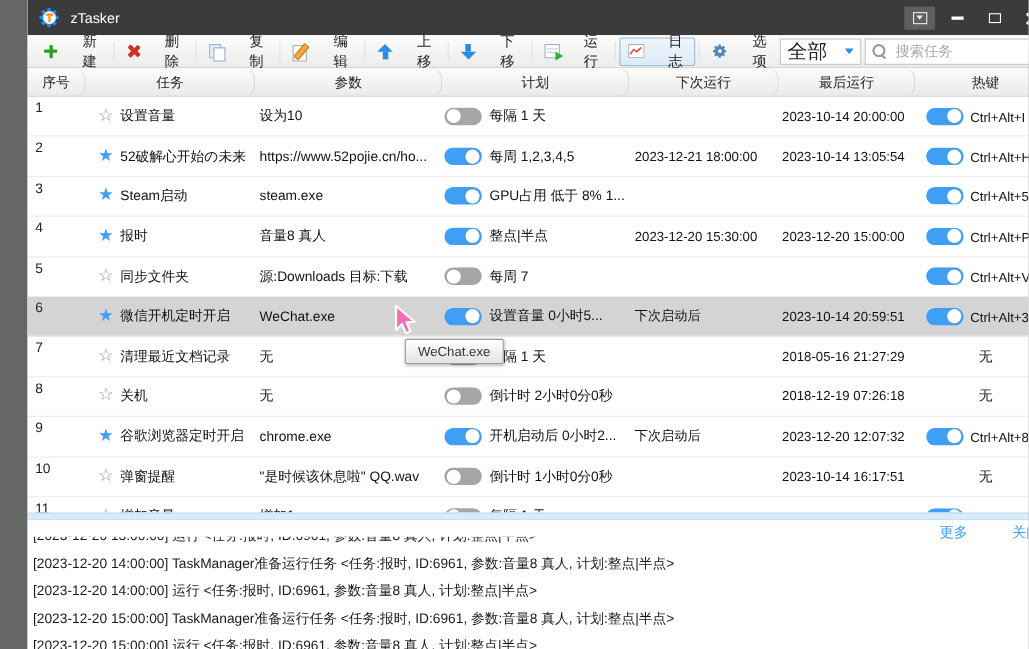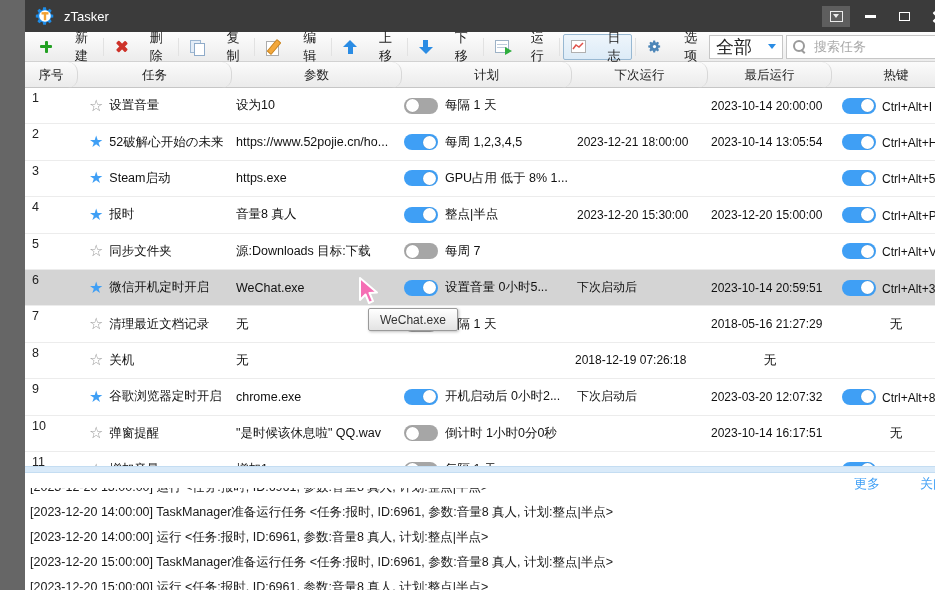--- a/index.html
+++ b/index.html
@@ -257,21 +257,21 @@
           </div>
           <span>Ctrl+Alt+H</span>
         </div>
       </div>
       <div class="row grid-cols">
         <div class="c-num">3</div>
         <div class="c-task">
           <span class="star on">★</span>
           <span>Steam启动</span>
         </div>
-        <div class="c-param">https.exe</div>
+        <div class="c-param">steam.exe</div>
         <div class="c-plan">
           <div class="tog on">
             <span class="knob"></span>
           </div>
           <span>GPU占用 低于 8% 1...</span>
         </div>
         <div class="c-next"></div>
         <div class="c-last"></div>
         <div class="c-hot">
           <div class="tog on">
@@ -365,41 +365,47 @@
           <span>无</span>
         </div>
       </div>
       <div class="row grid-cols">
         <div class="c-num">8</div>
         <div class="c-task">
           <span class="star off">☆</span>
           <span>关机</span>
         </div>
         <div class="c-param">无</div>
+        <div class="c-plan">
+          <div class="tog off">
+            <span class="knob"></span>
+          </div>
+          <span>倒计时 2小时0分0秒</span>
+        </div>
         <div class="c-next"></div>
         <div class="c-last">2018-12-19 07:26:18</div>
         <div class="c-hot none">
           <span>无</span>
         </div>
       </div>
       <div class="row grid-cols">
         <div class="c-num">9</div>
         <div class="c-task">
           <span class="star on">★</span>
           <span>谷歌浏览器定时开启</span>
         </div>
         <div class="c-param">chrome.exe</div>
         <div class="c-plan">
           <div class="tog on">
             <span class="knob"></span>
           </div>
           <span>开机启动后 0小时2...</span>
         </div>
         <div class="c-next">下次启动后</div>
-        <div class="c-last">2023-03-20 12:07:32</div>
+        <div class="c-last">2023-12-20 12:07:32</div>
         <div class="c-hot">
           <div class="tog on">
             <span class="knob"></span>
           </div>
           <span>Ctrl+Alt+8</span>
         </div>
       </div>
       <div class="row grid-cols">
         <div class="c-num">10</div>
         <div class="c-task">

